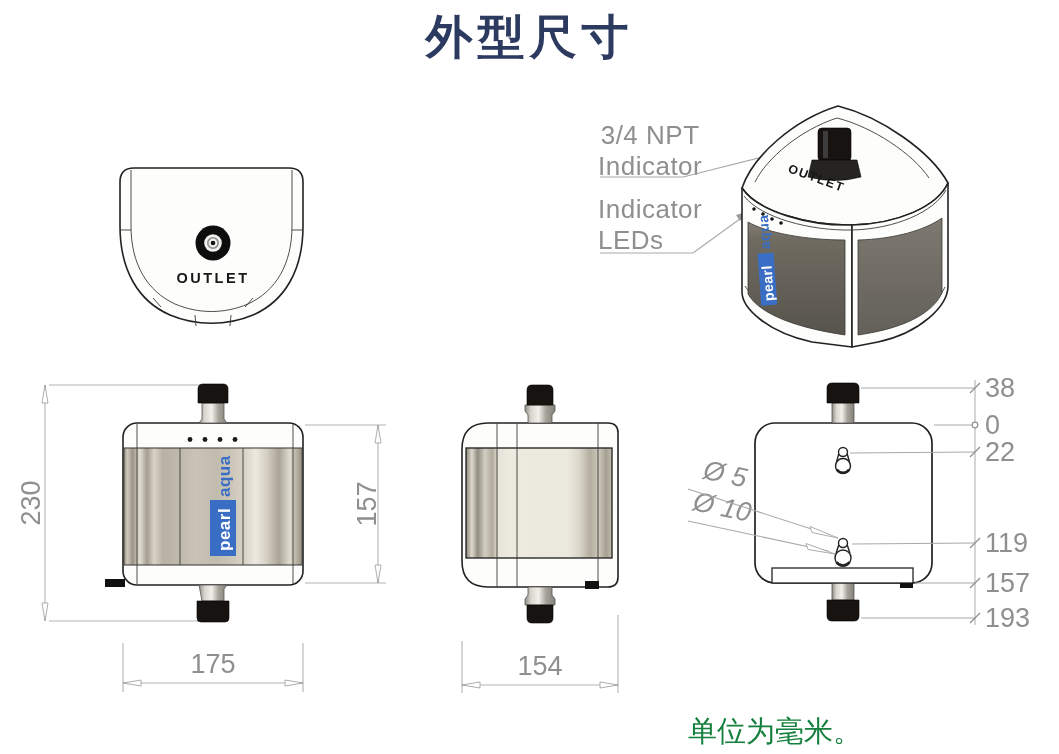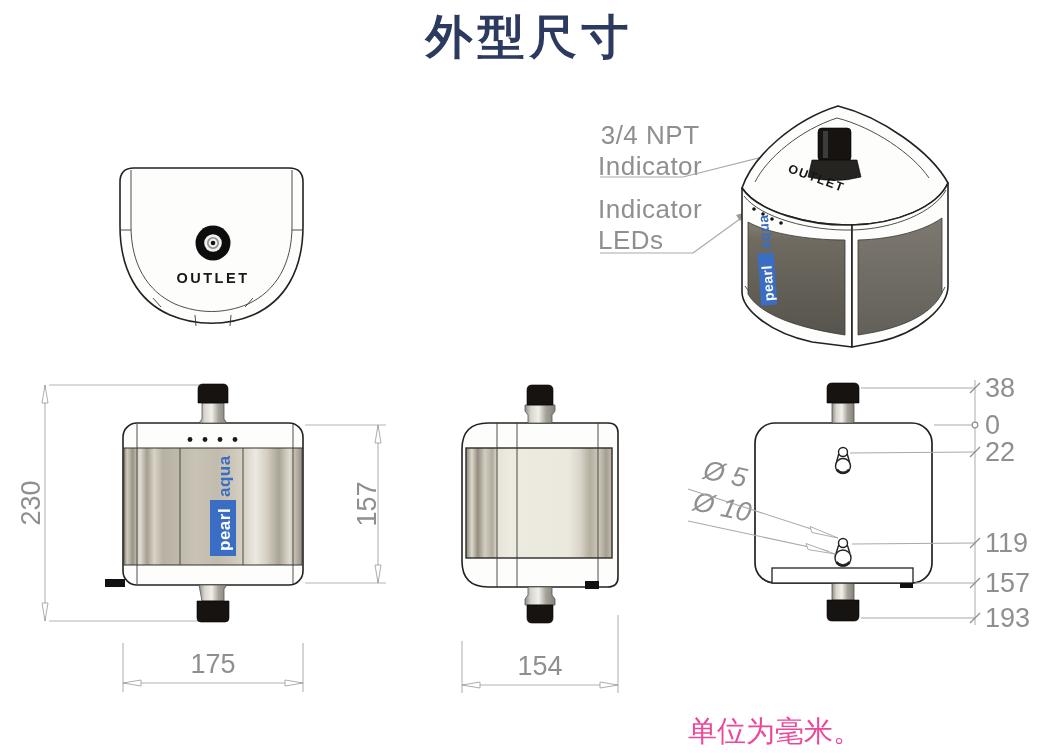--- a/index.html
+++ b/index.html
@@ -20,21 +20,21 @@
     font-weight: 700;
     letter-spacing: 5px;
     color: #2d3a60;
   }
   .footnote {
     position: absolute;
     left: 688px; top: 712px;
     font-family: Liberation Mono, monospace;
     font-size: 29px;
     font-weight: 500;
-    color: #ec4899;
+    color: #15803d;
   }
   .annotation {
     position: absolute;
     color: #8f8f8f;
     font-size: 26px;
     line-height: 1.18;
     letter-spacing: 0.5px;
   }
   .annotation-npt { left: 598px; top: 120px; text-align: center; }
   .annotation-led { left: 598px; top: 194px; }

